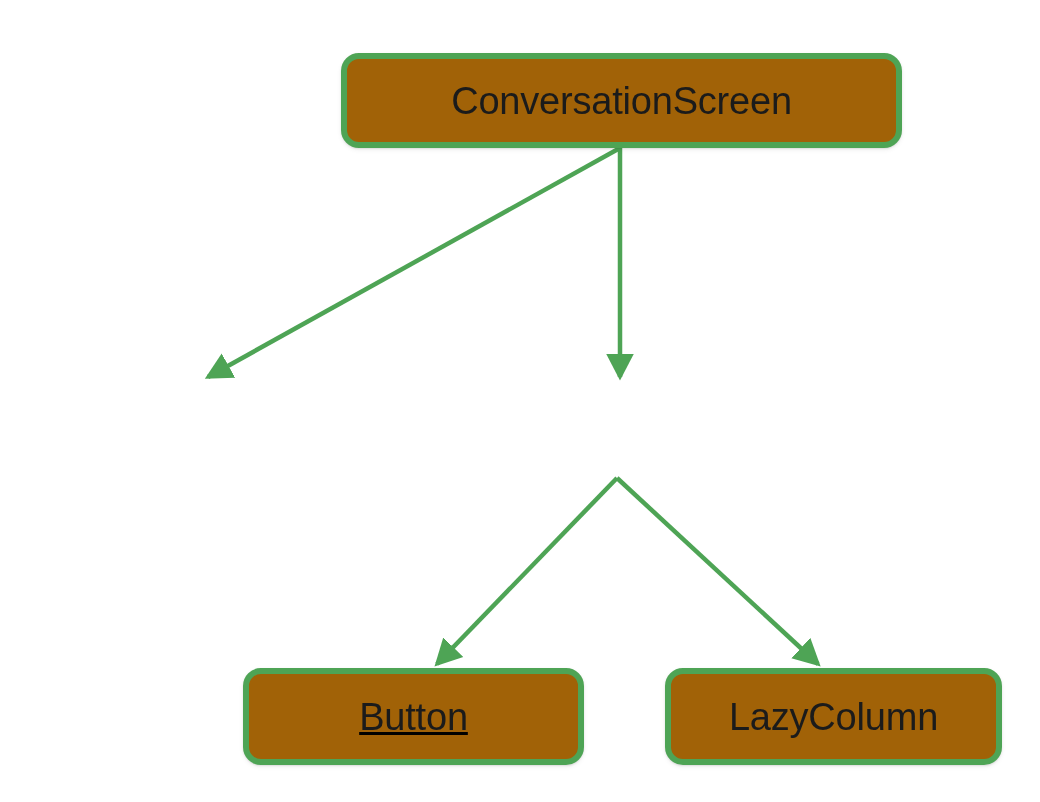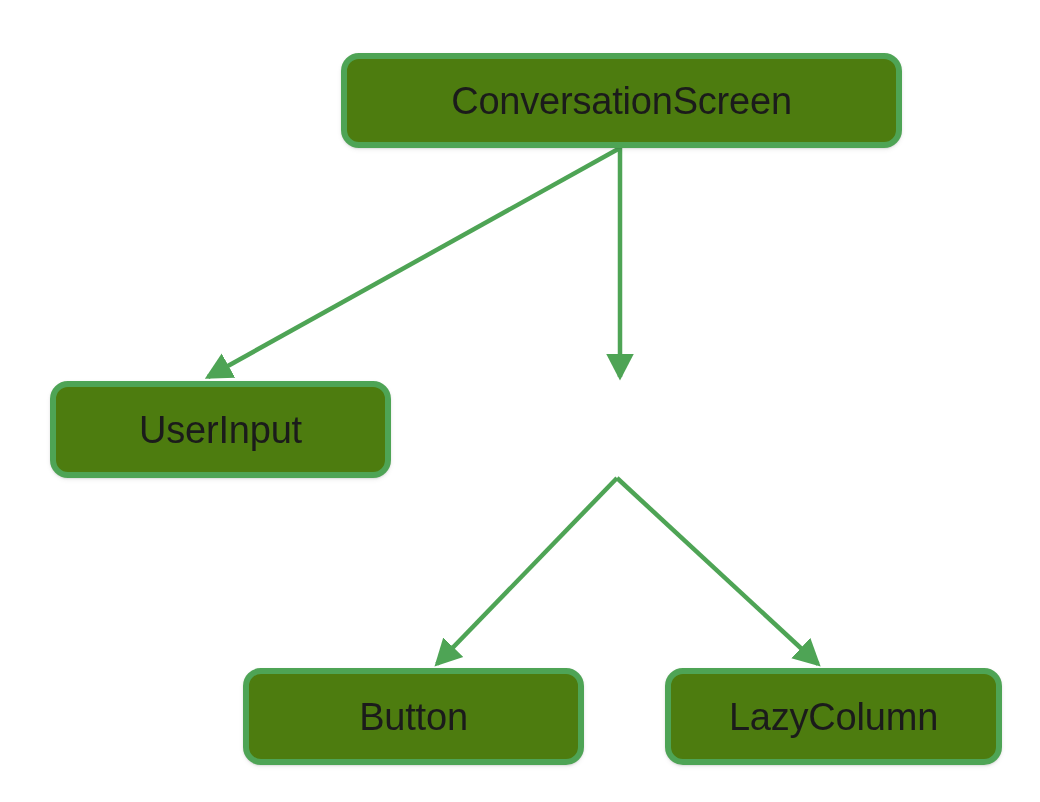--- a/index.html
+++ b/index.html
@@ -23,42 +23,42 @@
     position: absolute;
     left: 0;
     top: 0;
     width: 1040px;
     height: 802px;
     pointer-events: none;
   }
   .node {
     position: absolute;
     box-sizing: border-box;
-    background: #4d7c0f;
+    background: #a16207;
     border: 6px solid #4ea455;
     border-radius: 18px;
     display: flex;
     align-items: center;
     justify-content: center;
     z-index: 2;
     box-shadow: 0 1px 2px rgba(0,0,0,0.10), 0 2px 5px rgba(0,0,0,0.06);
   }
   .node-label {
     font-family: "Liberation Sans", sans-serif;
     font-size: 38px;
     font-weight: 400;
     color: #1b1b1b;
     letter-spacing: -0.2px;
     line-height: 1;
     white-space: nowrap;
   }
   #node-conversationscreen { left: 341px; top: 53px;  width: 561px; height: 95px; }
   #node-userinput         { left: 50px;  top: 381px; width: 341px; height: 97px; }
   #node-messageslist      { left: 448px; top: 381px; width: 337px; height: 97px; }
-  #node-button            { left: 243px; top: 668px; width: 341px; height: 97px; }
+  #node-button            { left: 243px; top: 668px; width: 341px; height: 97px; text-decoration: underline; }
   #node-lazycolumn        { left: 665px; top: 668px; width: 337px; height: 97px; }
 </style>
 </head>
 <body>
 
 <div id="diagram-canvas">
 
   <svg id="edge-layer" viewBox="0 0 1040 802">
     <defs>
       <marker id="arrowhead" markerWidth="7" markerHeight="7" refX="5.2" refY="3.5" orient="auto" markerUnits="strokeWidth">
@@ -72,23 +72,20 @@
 
     <line x1="617" y1="478" x2="437" y2="664" stroke="#4ea455" stroke-width="4.5" marker-end="url(#arrowhead)"></line>
 
     <line x1="617" y1="478" x2="818" y2="664" stroke="#4ea455" stroke-width="4.5" marker-end="url(#arrowhead)"></line>
   </svg>
 
   <div class="node" id="node-conversationscreen">
     <span class="node-label">ConversationScreen</span>
   </div>
 
-  <div class="node" id="node-userinput">
-    <span class="node-label">UserInput</span>
-  </div>
 
 
   <div class="node" id="node-button">
     <span class="node-label">Button</span>
   </div>
 
   <div class="node" id="node-lazycolumn">
     <span class="node-label">LazyColumn</span>
   </div>
 

